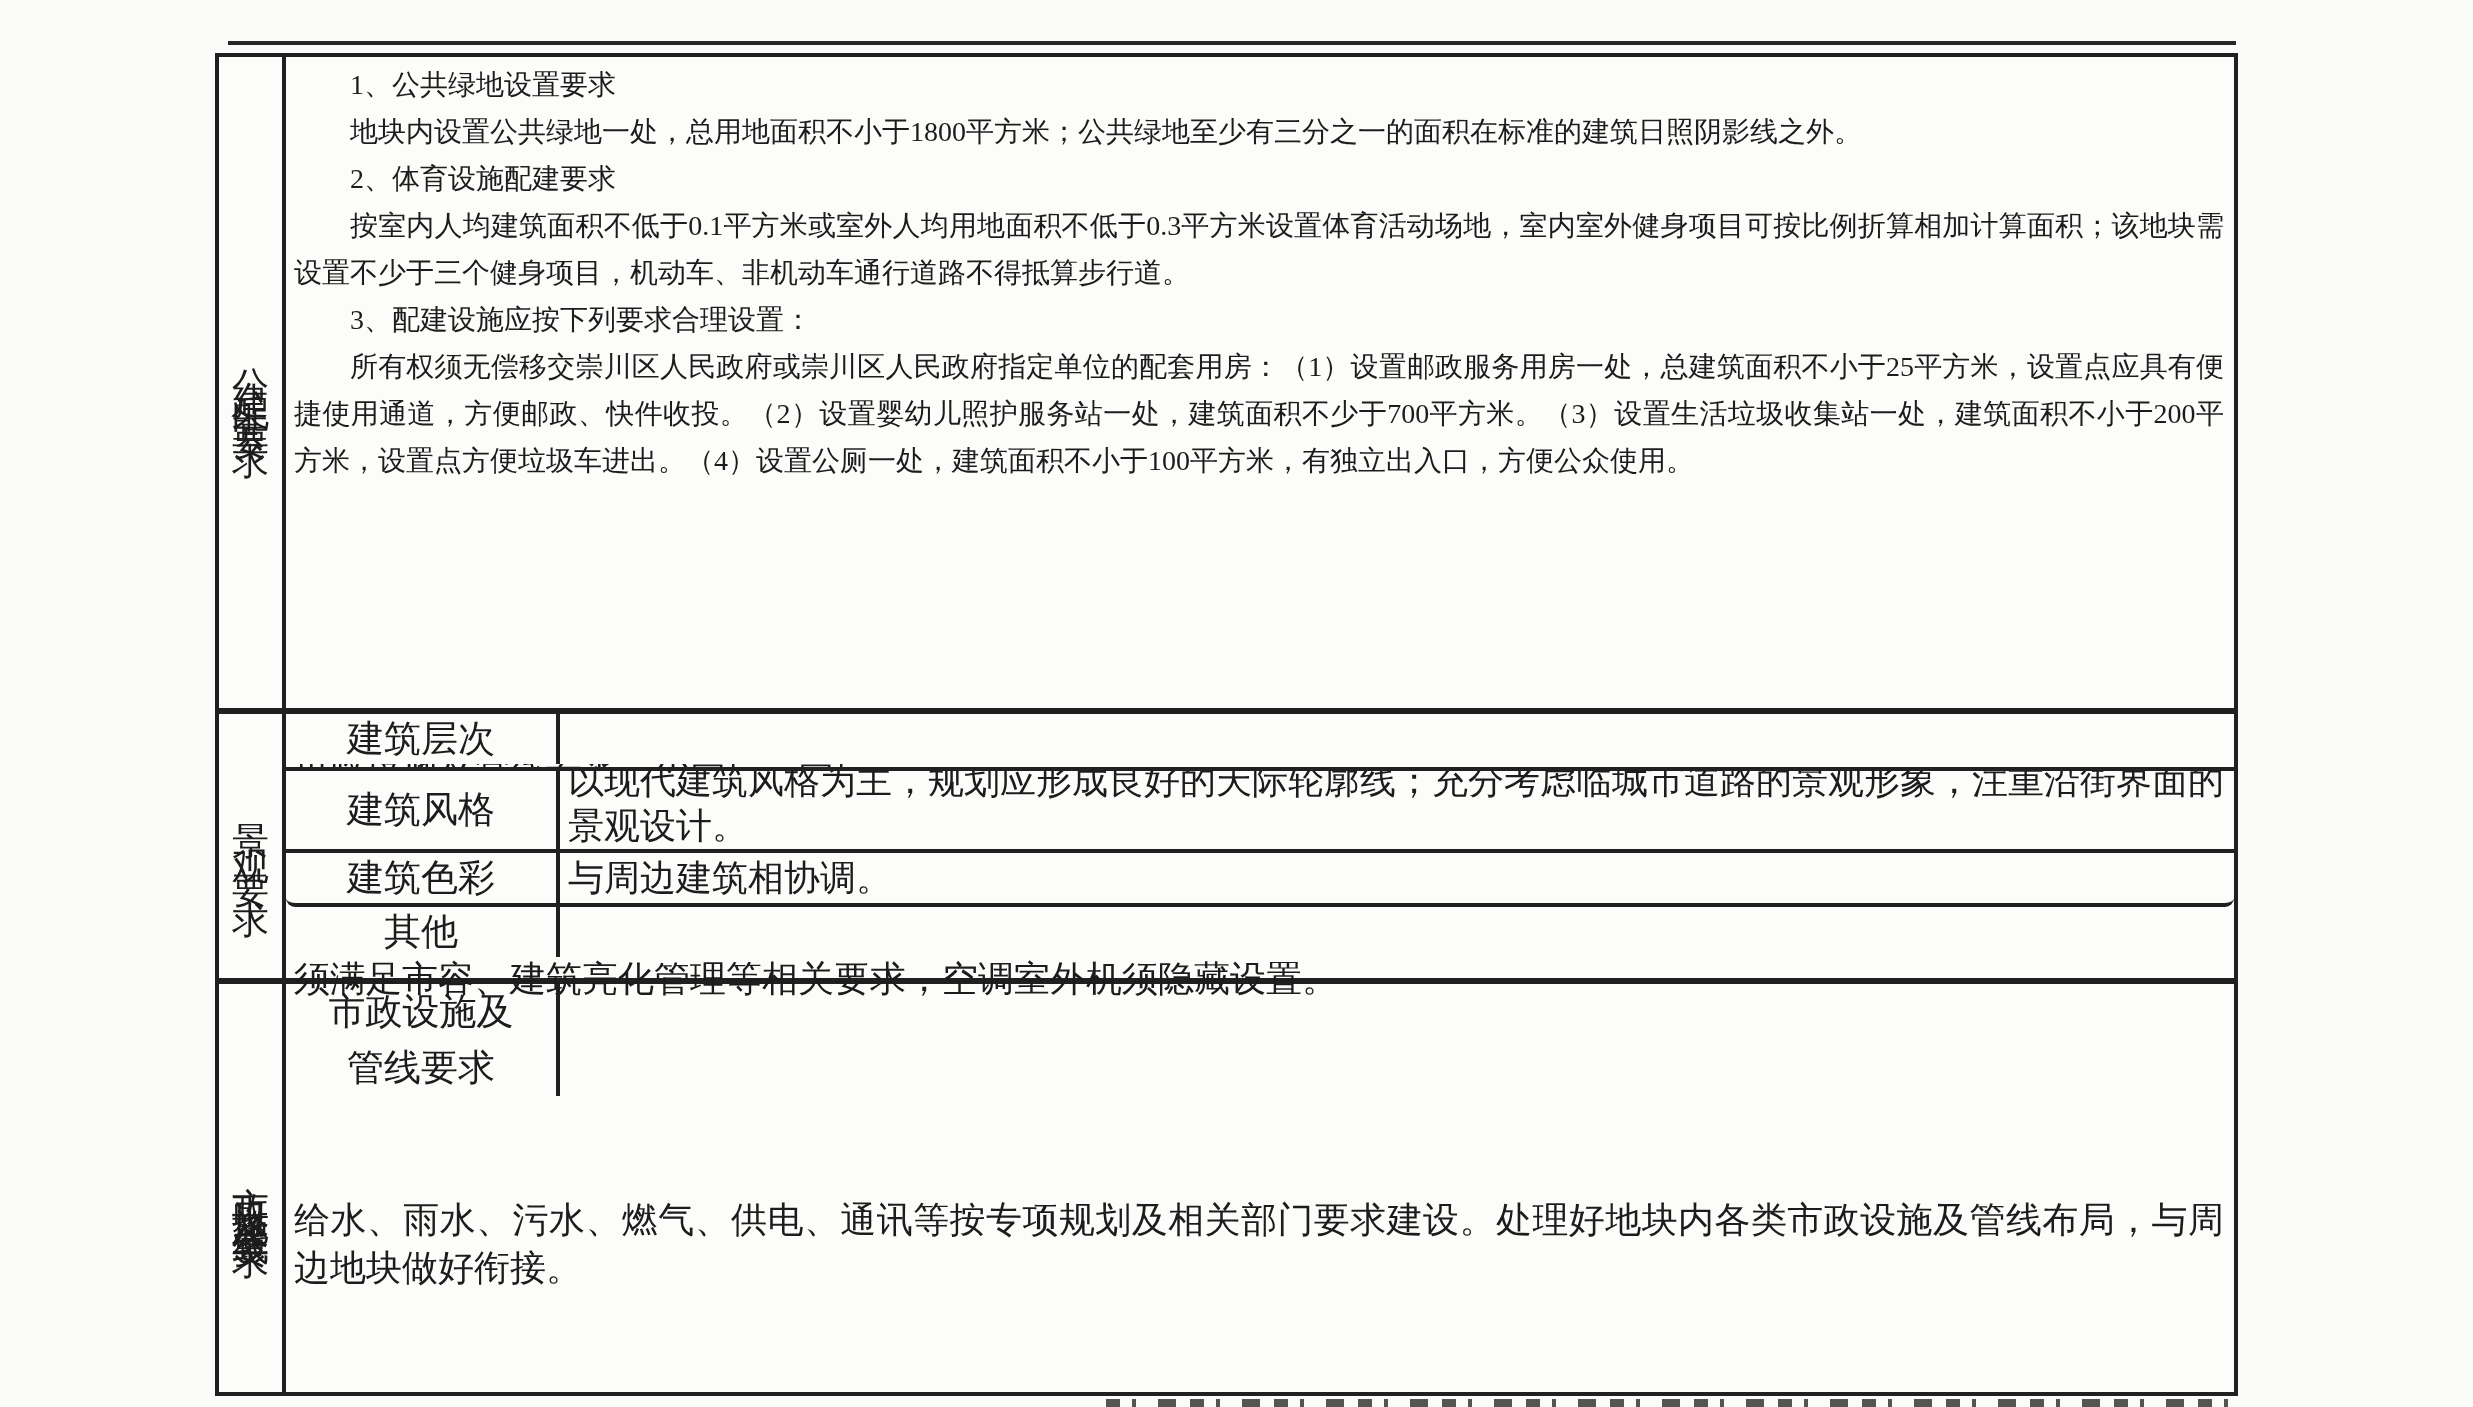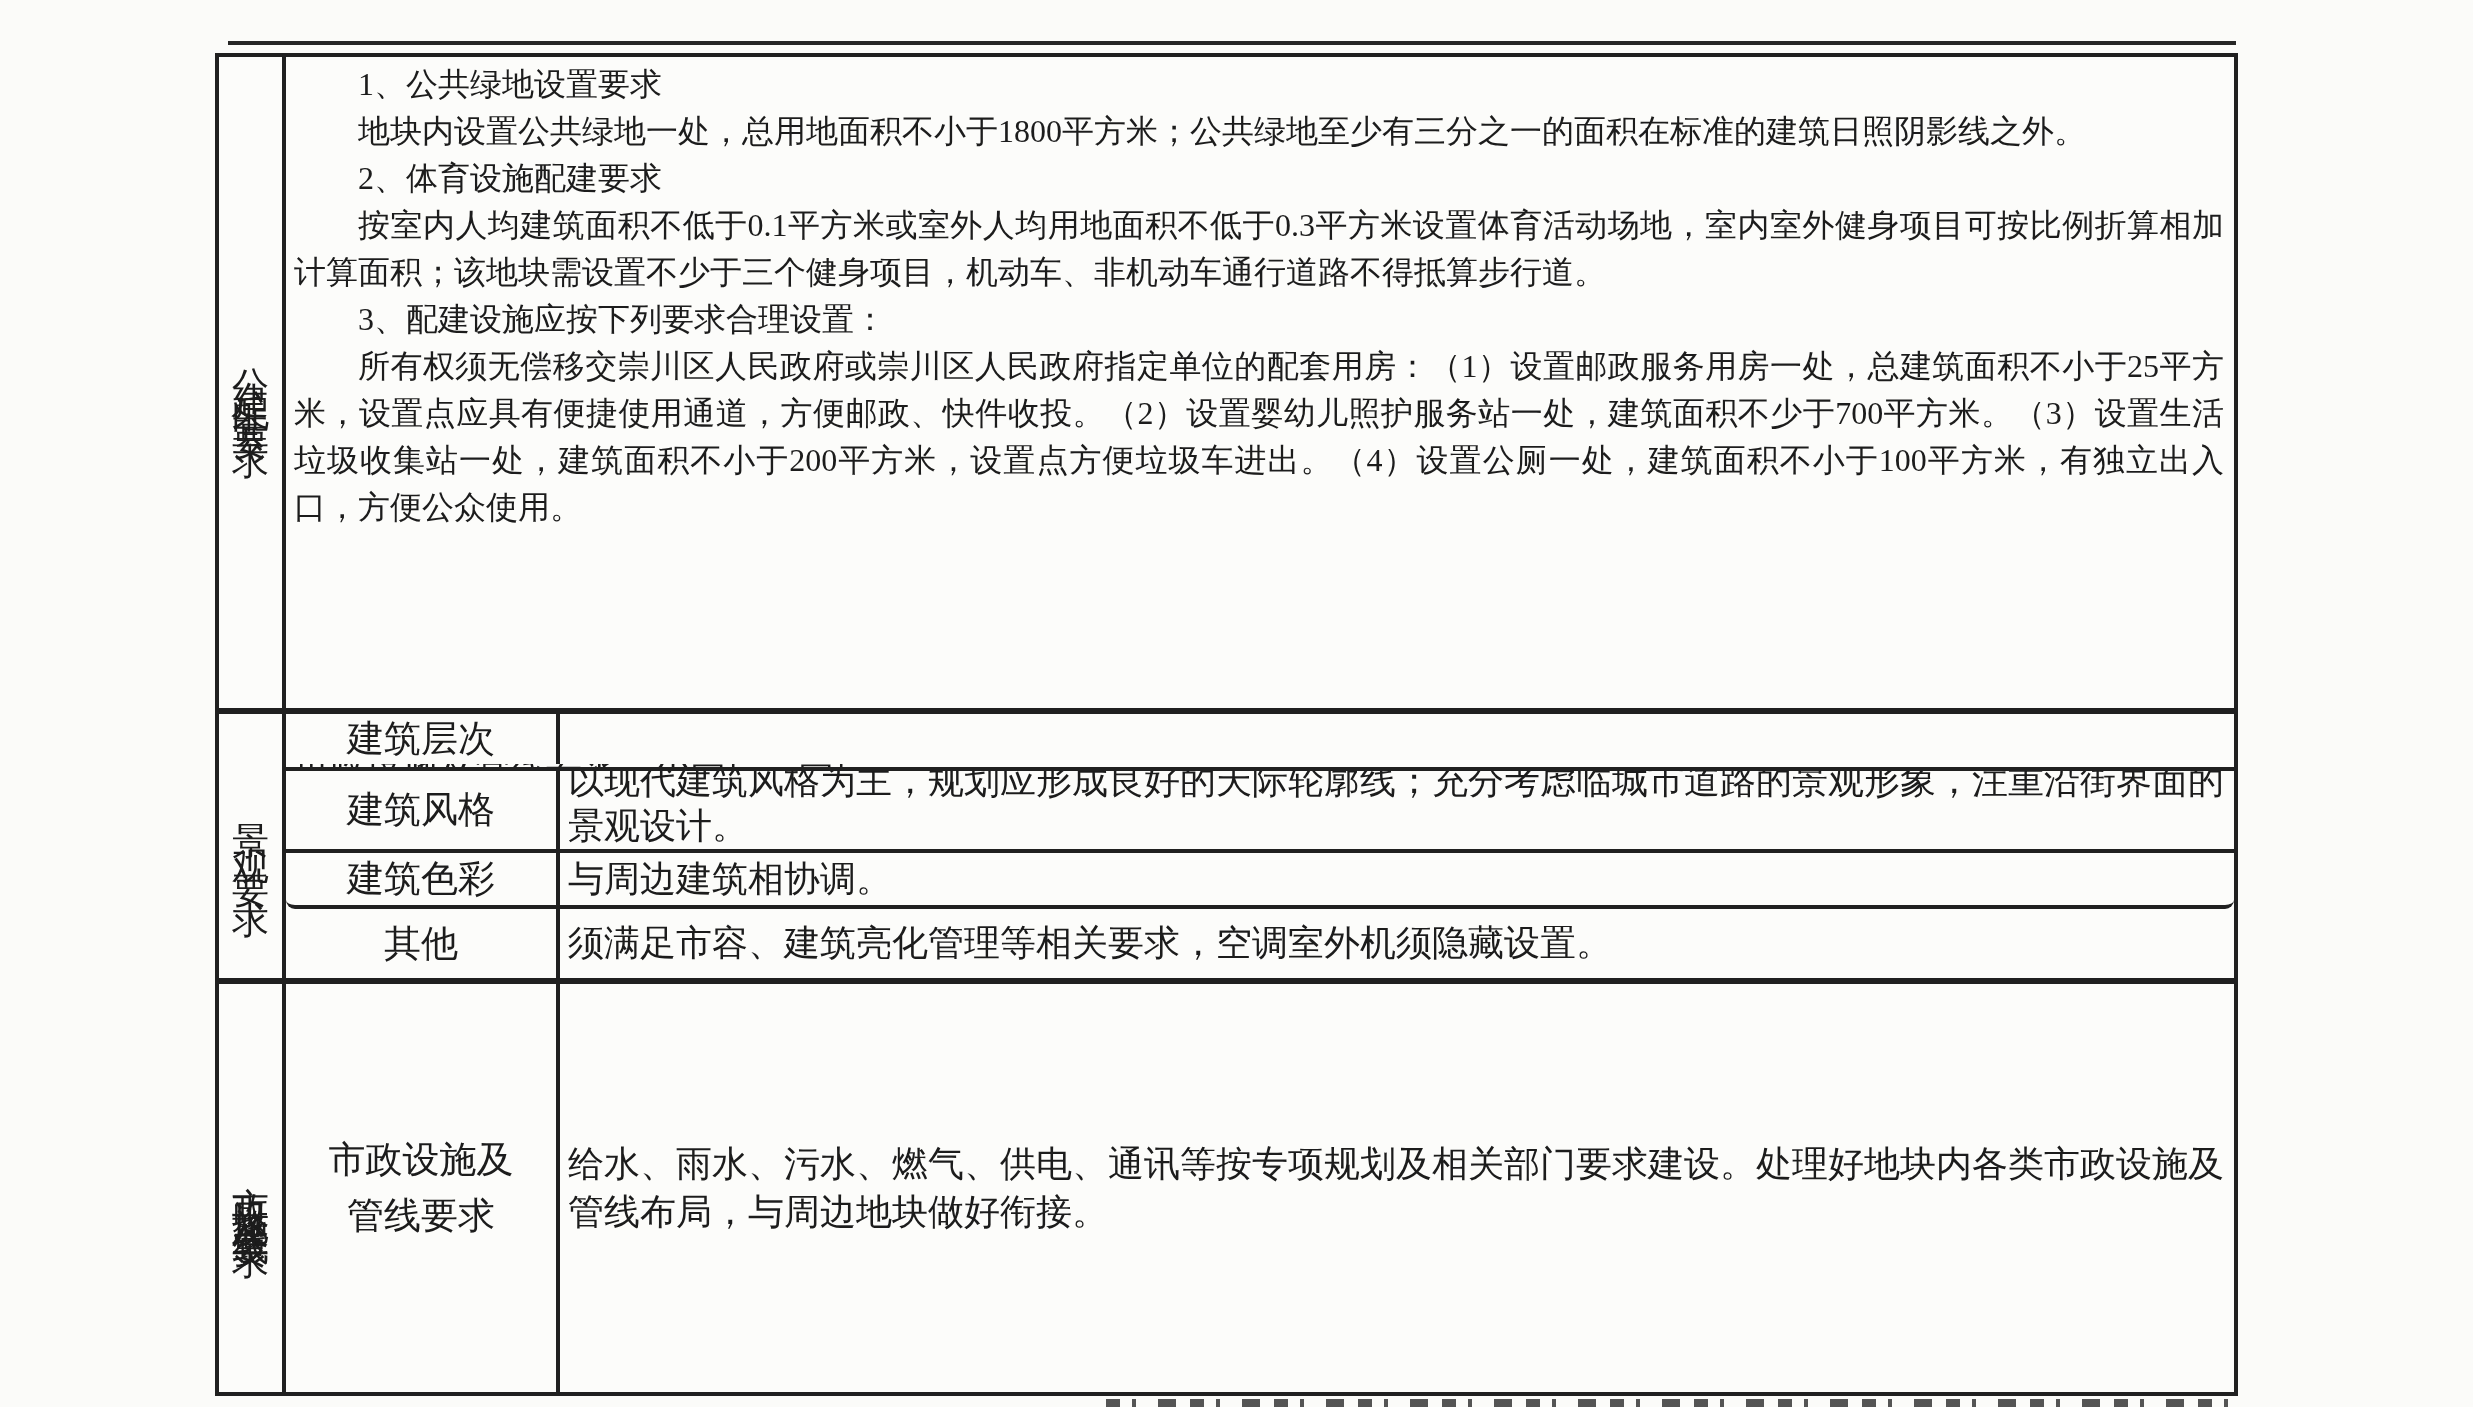--- a/index.html
+++ b/index.html
@@ -61,37 +61,37 @@
   .v2 { letter-spacing: 26px; }
   .v3 { letter-spacing: 7px; }
   .content1 {
     flex: 1;
     box-sizing: border-box;
     padding: 4px 10px 0 8px;
     overflow: hidden;
   }
   .content1 p {
     margin: 0;
-    font-size: 32px;
+    font-size: 28px;
     line-height: 47px;
     text-align: justify;
     text-indent: 2em;
   }
   .rows {
     flex: 1;
     display: flex;
     flex-direction: column;
     box-sizing: border-box;
   }
   .row {
     display: flex;
     box-sizing: border-box;
     border-bottom: 4px solid #202020;
   }
-  .row:last-child { border-bottom: none; }
+  .row:last-child { border-bottom: none; flex-direction: column; }
   .r1 { height: 57px; flex-direction: column; }
   .r2 { height: 82px; }
   .r3 { height: 56px; border-radius: 9px; }
   .r4 { flex: 1; }
   .rhead {
     width: 274px;
     flex: none;
     box-sizing: border-box;
     border-right: 4px solid #202020;
     display: flex;

